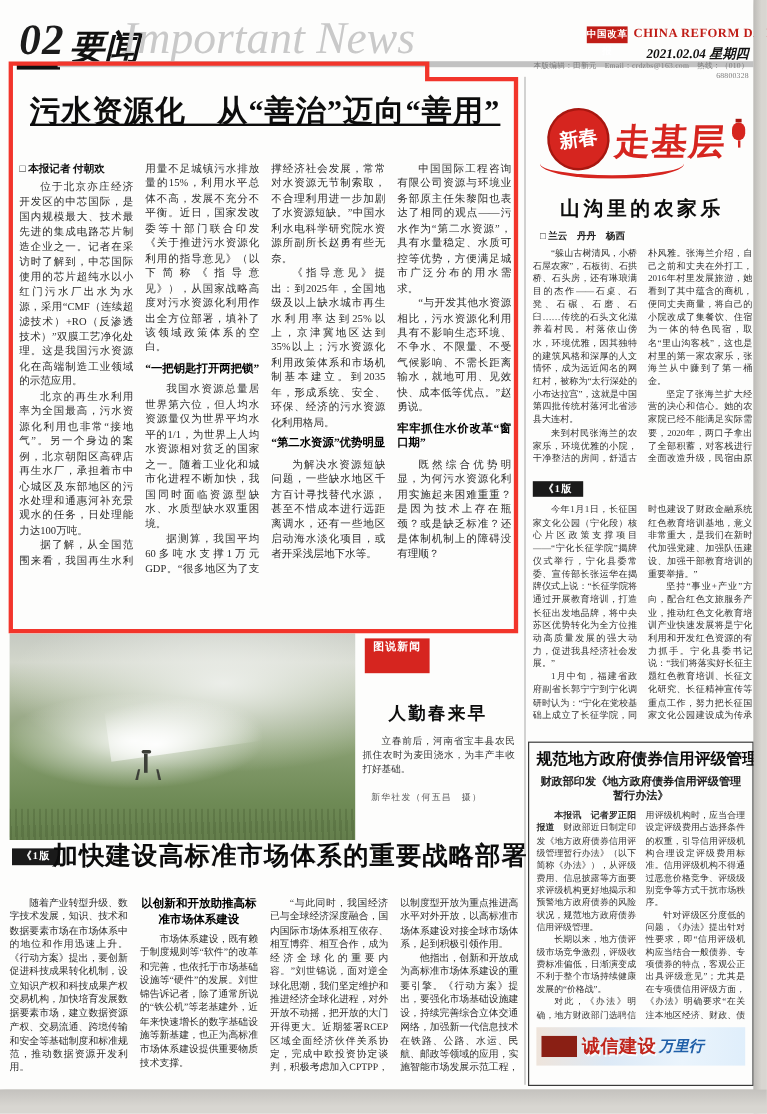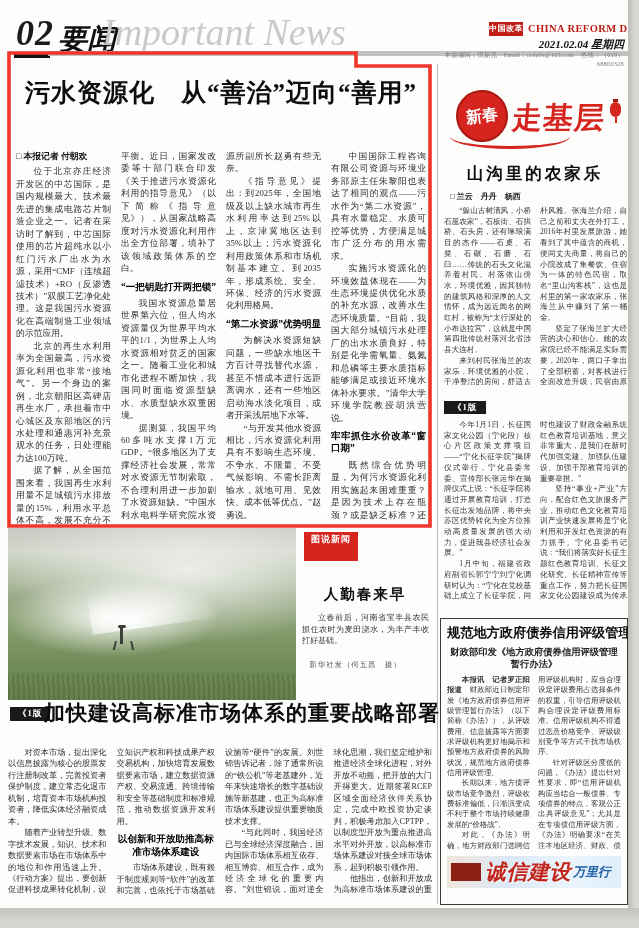--- a/index.html
+++ b/index.html
@@ -20,26 +20,26 @@
   .hdr-cn{left:58px;top:20px;font-size:29px;font-weight:900;font-style:italic;color:#111;font-family:"Liberation Sans",sans-serif;}
   .hdr-en{left:102px;top:10px;font-size:38px;font-style:italic;color:#c9c9c9;white-space:nowrap;}
   .hdr-rule{left:48px;top:51px;width:580px;height:5px;background:#c2c2c2;}
   .logo-box{left:489px;top:22px;width:34px;height:14px;background:#c01d17;color:#fff;font-size:8px;line-height:14px;text-align:center;font-weight:bold;letter-spacing:0.5px;}
   .logo-en{left:528px;top:23px;font-size:10.5px;color:#c01d17;font-weight:bold;letter-spacing:0.4px;white-space:nowrap;}
   .hdr-date{left:470px;top:37px;width:154px;text-align:right;font-size:11px;font-weight:bold;font-style:italic;color:#111;}
   .hdr-editor{left:420px;top:51px;width:204px;text-align:right;font-size:6.4px;color:#7a7a7a;letter-spacing:0.2px;}
   
   #red-annot{left:0;top:0;width:639px;height:928px;pointer-events:none;z-index:40;}
   
-  .lead-headline{left:16px;top:76px;width:410px;text-align:center;font-size:25px;font-weight:900;letter-spacing:1px;color:#0d0d0d;white-space:nowrap;}
+  .lead-headline{left:16px;top:76px;width:410px;text-align:center;font-size:25px;font-weight:900;letter-spacing:1px;color:#0d0d0d;white-space:nowrap;text-decoration:underline;}
   .lead-subtitle{left:16px;top:113px;width:410px;text-align:center;font-size:11px;font-weight:600;color:#1f1f1f;}
   .lead-cols{
     left:16px;top:134px;width:410px;height:386px;overflow:hidden;
     column-count:4;column-gap:10px;
-    font-size:8.8px;line-height:12.45px;text-align:justify;color:#2c2c2c;margin-top:16px;
+    font-size:8.8px;line-height:12.45px;text-align:justify;color:#2c2c2c;
   }
   .para{margin:0;text-indent:2em;}
   .byline-para{text-indent:0;font-weight:bold;color:#111;margin-bottom:3px;}
   .sub-head{font-weight:900;color:#000;margin:6px 0 4px 0;font-size:1.08em;text-indent:0;}
   
   .v-divider{left:437px;top:64px;width:1px;height:840px;background:#b7b7b5;}
   .xc-banner{left:444px;top:88px;width:184px;height:70px;}
   .xc-circle{
     position:absolute;left:12px;top:2px;width:48px;height:48px;border-radius:50%;
     background:#d6251f;border:2px solid #a81710;color:#fff;
@@ -68,21 +68,21 @@
   .bond-cols{margin-top:5px;height:176px;column-count:2;column-gap:8px;overflow:hidden;
     font-size:7.4px;line-height:10.35px;text-align:justify;color:#333;}
   .lead-para b{font-family:"Liberation Sans",sans-serif;}
   .cx-banner{position:relative;margin-top:5px;height:32px;overflow:hidden;
     background:linear-gradient(95deg,#efe4da 0%,#dce9f6 35%,#eaf4fc 70%,#dfeefb 100%);
     display:flex;align-items:center;}
   .cx-wall{width:30px;height:18px;margin-left:4px;background:#8a1f14;
     -webkit-mask:linear-gradient(#000,#000);position:relative;flex:0 0 auto;}
   .cx-wall::before{content:"";position:absolute;left:0;top:-4px;width:100%;height:4px;
     background:repeating-linear-gradient(90deg,#8a1f14 0 4px,transparent 4px 7px);}
-  .cx-t1{font-size:21px;font-weight:900;font-style:italic;color:#c0251c;margin-left:4px;letter-spacing:0.5px;text-shadow:1px 1px 0 rgba(255,255,255,.8);white-space:nowrap;}
+  .cx-t1{font-size:15px;font-weight:900;color:#c0251c;margin-left:4px;letter-spacing:0.5px;text-shadow:1px 1px 0 rgba(255,255,255,.8);white-space:nowrap;}
   .cx-t2{font-size:12.5px;font-weight:900;font-style:italic;color:#1f5fa8;margin-left:2px;white-space:nowrap;}
   
   .photo{
     left:8px;top:528px;width:288px;height:172px;overflow:hidden;
     background:
       radial-gradient(ellipse 150px 55px at 36% 52%, rgba(255,255,255,.9), rgba(255,255,255,0) 72%),
       radial-gradient(ellipse 230px 95px at 62% 24%, rgba(238,240,236,.95), rgba(238,240,236,0) 78%),
       linear-gradient(180deg,#c6cac2 0%,#d2d6cb 14%,#b7c1a9 27%,#9cab8a 40%,#8aa073 54%,#7b9463 68%,#6e8a55 82%,#647e4c 100%);
   }
   .spray{position:absolute;left:28%;top:30%;width:130px;height:46px;
@@ -132,23 +132,22 @@
       <p class="para byline-para">□ 本报记者 付朝欢</p>
       <p class="para">位于北京亦庄经济开发区的中芯国际，是国内规模最大、技术最先进的集成电路芯片制造企业之一。记者在采访时了解到，中芯国际使用的芯片超纯水以小红门污水厂出水为水源，采用“CMF（连续超滤技术）+RO（反渗透技术）”双膜工艺净化处理。这是我国污水资源化在高端制造工业领域的示范应用。</p>
       <p class="para">北京的再生水利用率为全国最高，污水资源化利用也非常“接地气”。另一个身边的案例，北京朝阳区高碑店再生水厂，承担着市中心城区及东部地区的污水处理和通惠河补充景观水的任务，日处理能力达100万吨。</p>
       <p class="para">据了解，从全国范围来看，我国再生水利用量不足城镇污水排放量的15%，利用水平总体不高，发展不充分不平衡。近日，国家发改委等十部门联合印发《关于推进污水资源化利用的指导意见》（以下简称《指导意见》），从国家战略高度对污水资源化利用作出全方位部署，填补了该领域政策体系的空白。</p>
       <div class="sub-head">“一把钥匙打开两把锁”</div>
       <p class="para">我国水资源总量居世界第六位，但人均水资源量仅为世界平均水平的1/1，为世界上人均水资源相对贫乏的国家之一。随着工业化和城市化进程不断加快，我国同时面临资源型缺水、水质型缺水双重困境。</p>
       <p class="para">据测算，我国平均60多吨水支撑1万元GDP。“很多地区为了支撑经济社会发展，常常对水资源无节制索取，不合理利用进一步加剧了水资源短缺。”中国水利水电科学研究院水资源所副所长赵勇有些无奈。</p>
       <p class="para">《指导意见》提出：到2025年，全国地级及以上缺水城市再生水利用率达到25%以上，京津冀地区达到35%以上；污水资源化利用政策体系和市场机制基本建立。到2035年，形成系统、安全、环保、经济的污水资源化利用格局。</p>
       <div class="sub-head">“第二水资源”优势明显</div>
       <p class="para">为解决水资源短缺问题，一些缺水地区千方百计寻找替代水源，甚至不惜成本进行远距离调水，还有一些地区启动海水淡化项目，或者开采浅层地下水等。</p>
+      <p class="para">中国国际工程咨询有限公司资源与环境业务部原主任朱黎阳也表达了相同的观点——污水作为“第二水资源”，具有水量稳定、水质可控等优势，方便满足城市广泛分布的用水需求。</p>
       <p class="para">“与开发其他水资源相比，污水资源化利用具有不影响生态环境、不争水、不限量、不受气候影响、不需长距离输水，就地可用、见效快、成本低等优点。”赵勇说。</p>
-      <p class="para">中国国际工程咨询有限公司资源与环境业务部原主任朱黎阳也表达了相同的观点——污水作为“第二水资源”，具有水量稳定、水质可控等优势，方便满足城市广泛分布的用水需求。</p>
-      <p class="para">实施污水资源化的环境效益体现在——为生态环境提供优化水质的补充水源，改善水生态环境质量。“目前，我国大部分城镇污水处理厂的出水水质良好，特别是化学需氧量、氨氮和总磷等主要水质指标能够满足或接近环境水体补水要求。”清华大学环境学院教授胡洪营说。</p>
       <div class="sub-head">牢牢抓住水价改革“窗口期”</div>
       <p class="para">既然综合优势明显，为何污水资源化利用实施起来困难重重？是因为技术上存在瓶颈？或是缺乏标准？还是体制机制上的障碍没有理顺？</p>
     </div>
 
   <div class="abs v-divider"></div>
 
   <div class="abs xc-banner">
     <div class="xc-circle">新春</div>
     <div class="xc-swoosh"></div>
     <div class="xc-title">走基层</div>
@@ -193,21 +192,20 @@
   </div>
 
   <div class="abs pn-label">图说新闻</div>
   <div class="abs pn-title">人勤春来早</div>
   <div class="abs pn-caption">立春前后，河南省宝丰县农民抓住农时为麦田浇水，为丰产丰收打好基础。</div>
   <div class="abs pn-credit">新华社发（何五昌　摄）</div>
 
   <div class="abs jump-tag tag-left">《1版</div>
   <div class="abs mk-headline">加快建设高标准市场体系的重要战略部署</div>
   <div class="abs mk-cols">
-      <p class="para">对资本市场，提出深化以信息披露为核心的股票发行注册制改革，完善投资者保护制度，建立常态化退市机制，培育资本市场机构投资者，降低实体经济融资成本。</p>
       <p class="para">随着产业转型升级、数字技术发展，知识、技术和数据要素市场在市场体系中的地位和作用迅速上升。《行动方案》提出，要创新促进科技成果转化机制，设立知识产权和科技成果产权交易机构，加快培育发展数据要素市场，建立数据资源产权、交易流通、跨境传输和安全等基础制度和标准规范，推动数据资源开发利用。</p>
       <div class="sub-head">以创新和开放助推高标准市场体系建设</div>
       <p class="para">市场体系建设，既有赖于制度规则等“软件”的改革和完善，也依托于市场基础设施等“硬件”的发展。刘世锦告诉记者，除了通常所说的“铁公机”等老基建外，近年来快速增长的数字基础设施等新基建，也正为高标准市场体系建设提供重要物质技术支撑。</p>
       <p class="para">“与此同时，我国经济已与全球经济深度融合，国内国际市场体系相互依存、相互博弈、相互合作，成为经济全球化的重要内容。”刘世锦说，面对逆全球化思潮，我们坚定维护和推进经济全球化进程，对外开放不动摇，把开放的大门开得更大。近期签署RCEP区域全面经济伙伴关系协定，完成中欧投资协定谈判，积极考虑加入CPTPP，以制度型开放为重点推进高水平对外开放，以高标准市场体系建设对接全球市场体系，起到积极引领作用。</p>
       <p class="para">他指出，创新和开放成为高标准市场体系建设的重要引擎。《行动方案》提出，要强化市场基础设施建设，持续完善综合立体交通网络，加强新一代信息技术在铁路、公路、水运、民航、邮政等领域的应用，实施智能市场发展示范工程，加大新型基础设施投资力度，推动第五代移动通信、物联网、工业互联网等通信网络基础设施建设以及人工智能、云计算、区块链等新技术基础设施建设，引导平台企业健康发展，有效发挥平台企业在要素配置中的优化集成作用。</p>
     </div>
 
 </div>
 
 <svg id="red-annot" class="abs" xmlns="http://www.w3.org/2000/svg" width="639" height="928">

